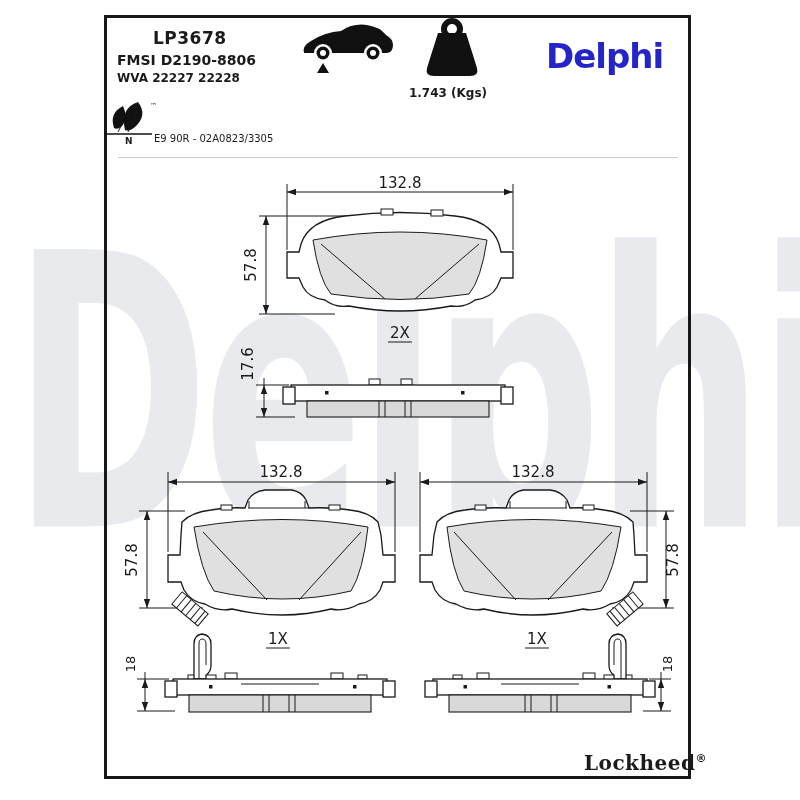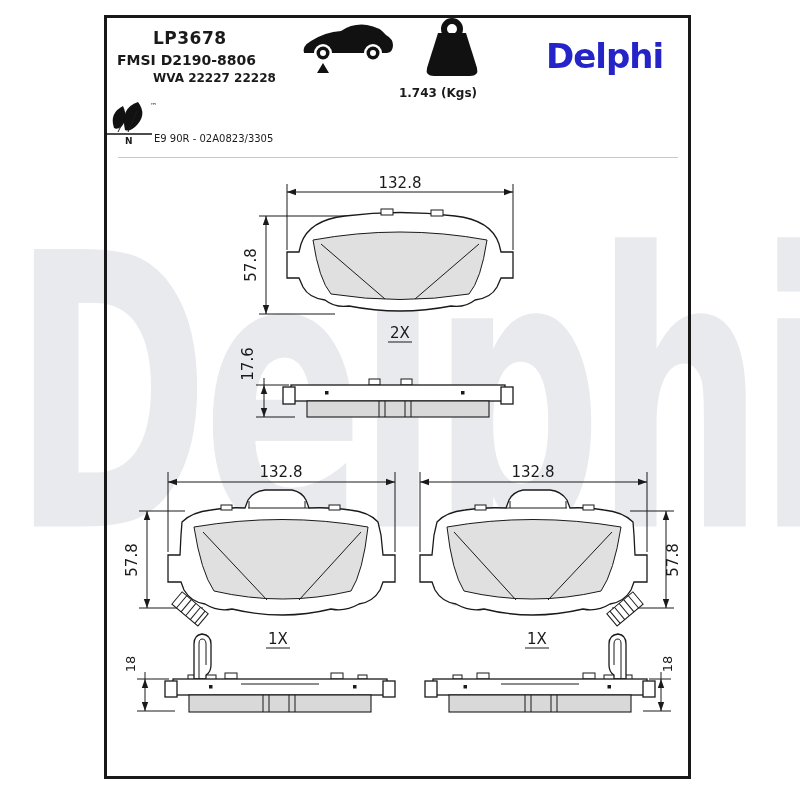--- a/index.html
+++ b/index.html
@@ -6,24 +6,24 @@
   .page{position:relative;width:800px;height:800px;background:#ffffff;overflow:hidden;
         font-family:"DejaVu Sans","Liberation Sans",sans-serif;color:#1a1a1a;}
   .watermark{position:absolute;left:12px;top:205px;z-index:0;font-size:238px;font-weight:bold;
              line-height:1;letter-spacing:-7px;color:#e9eaee;transform:scaleY(1.6);
              transform-origin:0 0;white-space:nowrap;pointer-events:none;}
   .frame{position:absolute;left:104px;top:15px;width:587px;height:764px;
          border:3px solid #181818;box-sizing:border-box;z-index:2;}
   .abs{position:absolute;z-index:3;}
   .part-number{left:117px;top:28px;font-size:17px;font-weight:bold;letter-spacing:.5px;margin-left:36px;}
   .ref-line1{left:117px;top:52px;font-size:14px;font-weight:bold;}
-  .ref-line2{left:117px;top:71px;font-size:12px;font-weight:bold;margin-left:36px;}
+  .ref-line2{left:117px;top:71px;font-size:12px;font-weight:bold;}
   .car-svg{left:299px;top:20px;}
   .weight-svg{left:420px;top:16px;}
-  .weight-label{left:388px;top:86px;width:100px;text-align:center;font-size:12px;font-weight:bold;}
+  .weight-label{left:398px;top:86px;width:100px;text-align:center;font-size:12px;font-weight:bold;}
   .brand-logo{left:546px;top:36px;font-size:34px;font-weight:bold;color:#2424c8;letter-spacing:-1px;}
   .leaf-svg{left:106px;top:99px;}
   .approval{left:154px;top:133px;font-size:10px;font-weight:normal;}
   .separator{left:118px;top:157px;width:560px;height:1px;background:#c9c9c9;}
   .view{z-index:3;}
   .lockheed{left:584px;top:751px;font-size:20px;font-weight:bold;
             font-family:"DejaVu Serif","Liberation Serif",serif;letter-spacing:.5px;}
   .lockheed .reg{font-size:11px;vertical-align:8px;font-family:"DejaVu Sans",sans-serif;}
   svg text{font-family:"DejaVu Sans","Liberation Sans",sans-serif;fill:#1a1a1a;}
   .dim-t{font-size:15px;}
@@ -268,14 +268,17 @@
     <g>
       <text class="dim-s" text-anchor="middle" transform="translate(267,42) rotate(-90)">18</text>
       <line class="dim" x1="256" y1="50" x2="256" y2="89"></line>
       <polygon class="arr" points="256,57 252.8,66 259.2,66"></polygon>
       <polygon class="arr" points="256,89 252.8,80 259.2,80"></polygon>
       <line class="dim" x1="244" y1="57" x2="266" y2="57"></line>
       <line class="dim" x1="238" y1="89" x2="266" y2="89"></line>
     </g>
   </svg>
 
+  <div class="abs lockheed">
+    <span>Lockheed</span><span class="reg">®</span>
+  </div>
 
 </div>
 
 </body></html>

